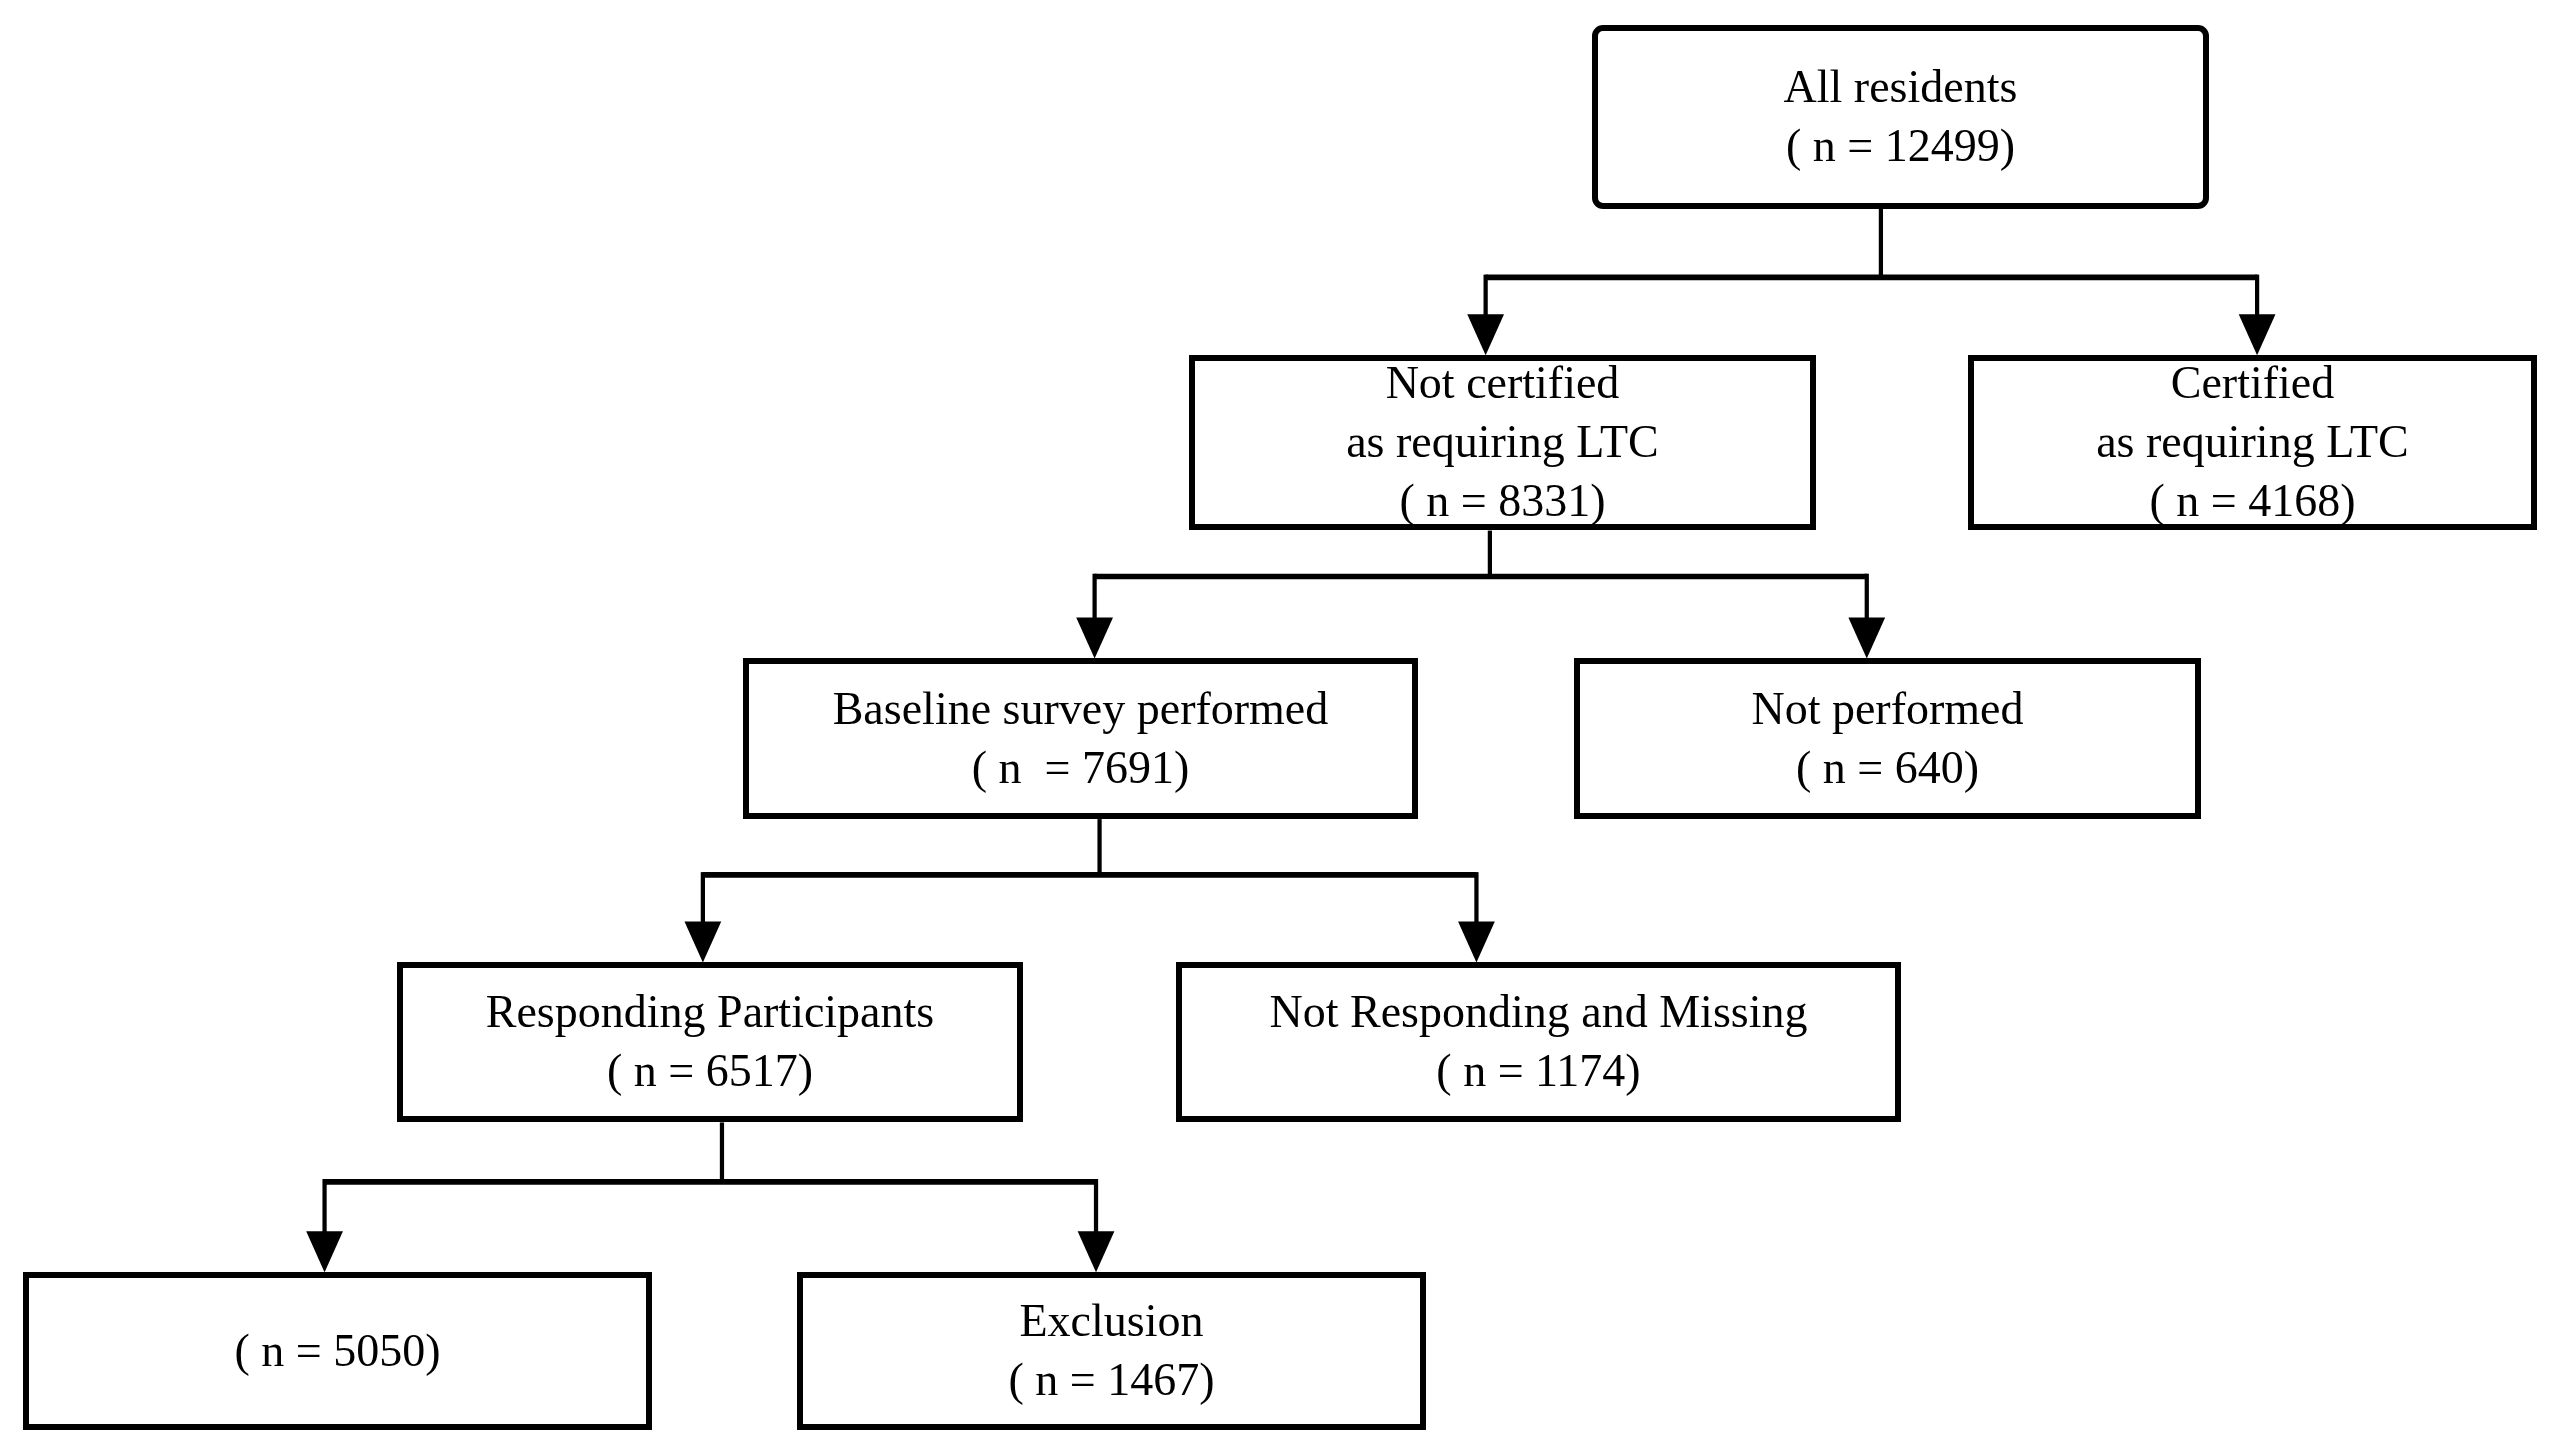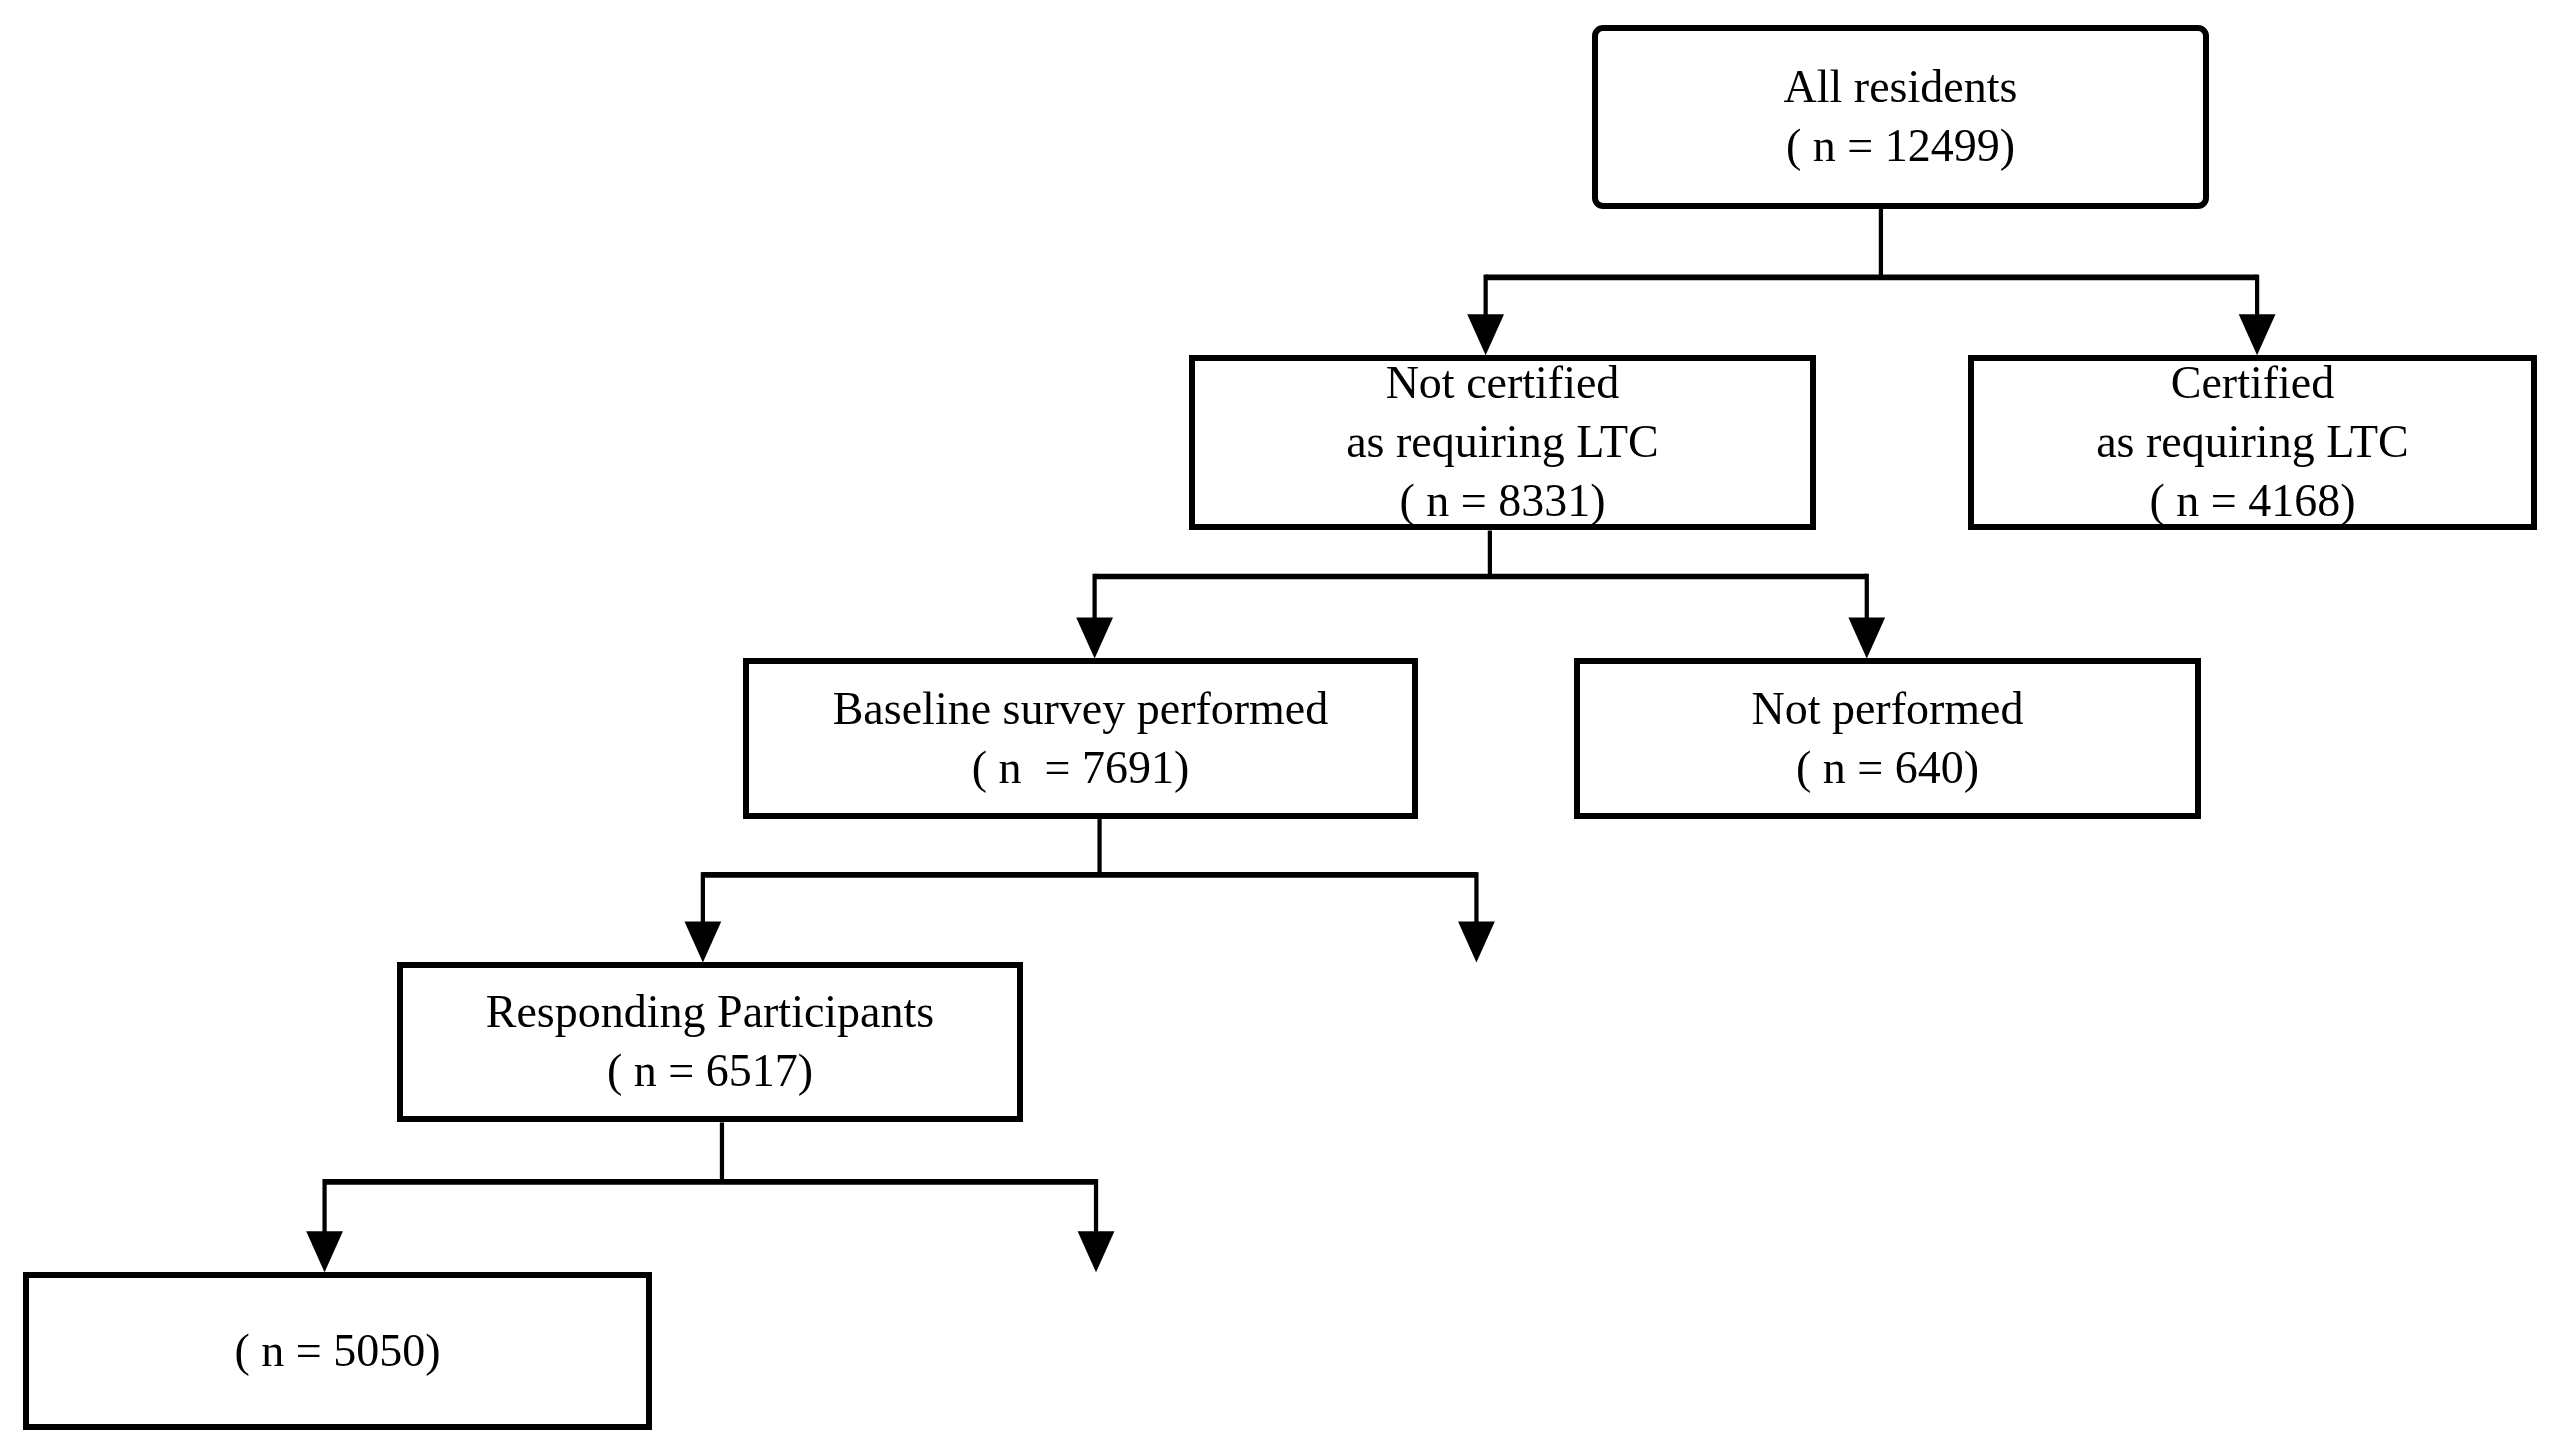--- a/index.html
+++ b/index.html
@@ -109,20 +109,28 @@
   <div class="node" style="left:1574px; top:658px; width:627px; height:161px;">
     <div class="line">Not performed</div>
     <div class="line">( n = 640)</div>
   </div>
 
   <div class="node" style="left:397px; top:962px; width:626px; height:160px;">
     <div class="line">Responding Participants</div>
     <div class="line">( n = 6517)</div>
   </div>
 
+  <div class="node" style="left:1176px; top:962px; width:725px; height:160px;">
+    <div class="line">Not Responding and Missing</div>
+    <div class="line">( n = 1174)</div>
+  </div>
 
   <div class="node" style="left:23px; top:1272px; width:629px; height:158px;">
     <div class="line">( n = 5050)</div>
   </div>
 
+  <div class="node" style="left:797px; top:1272px; width:629px; height:158px;">
+    <div class="line">Exclusion</div>
+    <div class="line">( n = 1467)</div>
+  </div>
 
 </div>
 
 
 </body></html>

